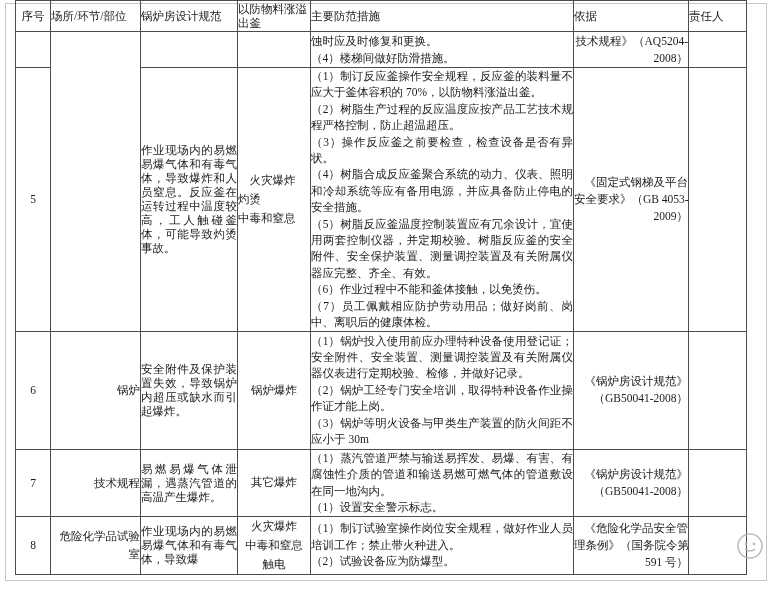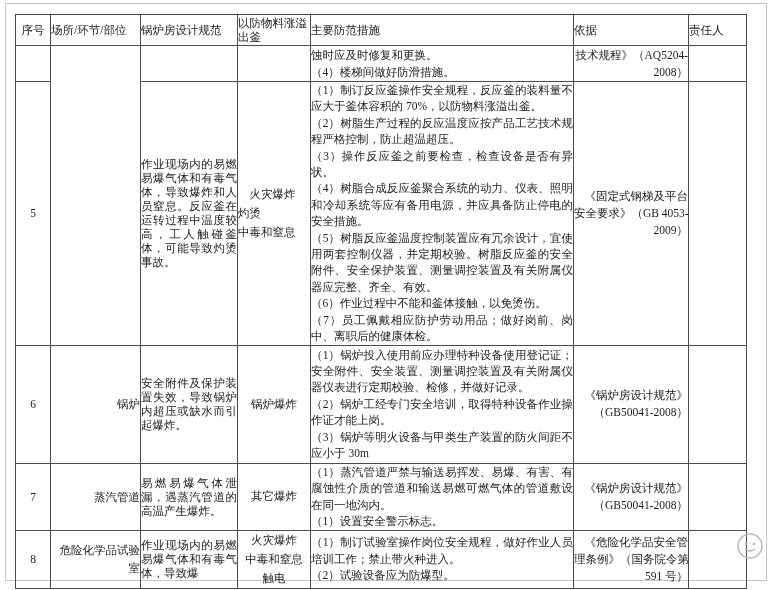--- a/index.html
+++ b/index.html
@@ -12,21 +12,21 @@
     overflow:hidden;
   }
   .page-frame{
     position:absolute;
     left:5px;top:3px;right:5px;bottom:9px;
     border:1px solid #c6c6c6;
     pointer-events:none;
   }
   table.risk{
     position:absolute;
-    left:15px;top:14px;
+    left:15px;top:0;
     width:731px;
     border-collapse:collapse;
     table-layout:fixed;
   }
   table.risk td,table.risk th{
     border:1px solid #4c4c4c;
     font-weight:normal;
     font-size:11.5px;
     vertical-align:middle;
     padding:0;
@@ -168,21 +168,21 @@
       </td>
       <td class="basis">
         <div class="ln">《锅炉房设计规范》</div>
         <div class="ln">（GB50041-2008）</div>
       </td>
       <td></td>
     </tr>
 
     <tr class="h-r7">
       <td class="no">7</td>
-      <td class="loc">蒸汽管道</td>
+      <td class="loc">技术规程</td>
       <td class="haz">易燃易爆气体泄漏，遇蒸汽管道的高温产生爆炸。</td>
       <td class="typ">
         <div>其它爆炸</div>
       </td>
       <td class="meas">
         <div class="p">（1）蒸汽管道严禁与输送易挥发、易爆、有害、有腐蚀性介质的管道和输送易燃可燃气体的管道敷设在同一地沟内。</div>
         <div class="p">（1）设置安全警示标志。</div>
       </td>
       <td class="basis">
         <div class="ln">《锅炉房设计规范》</div>

